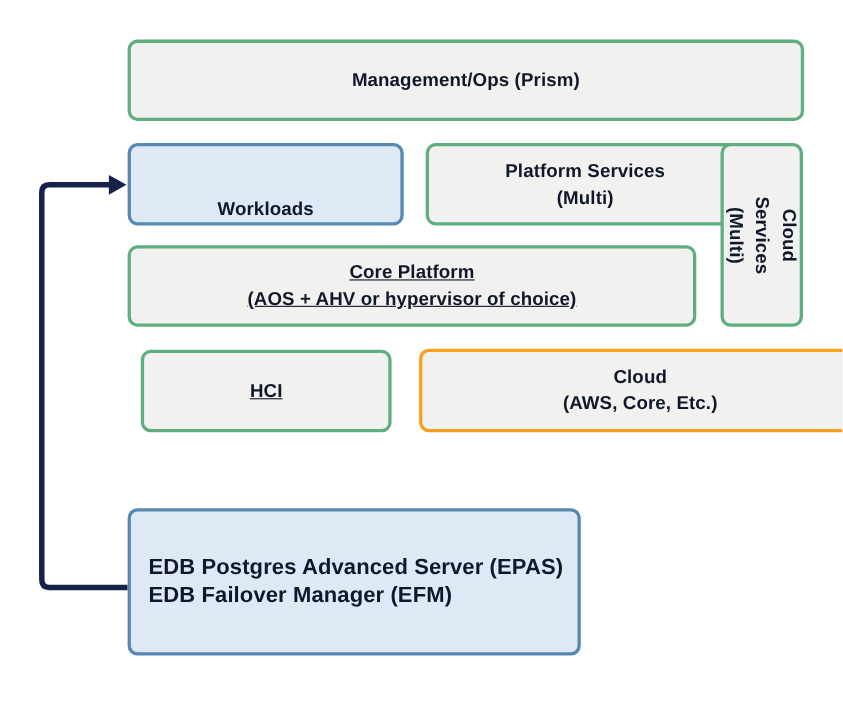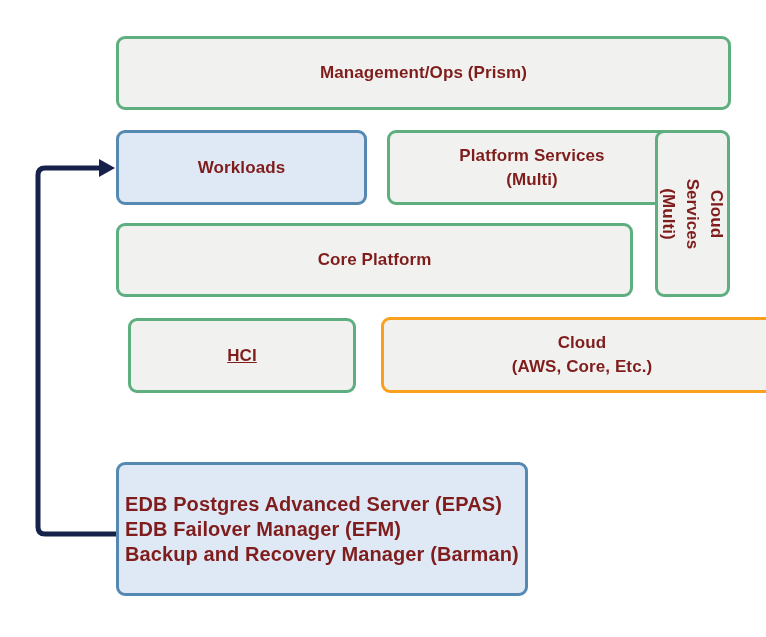--- a/index.html
+++ b/index.html
@@ -6,21 +6,21 @@
     margin: 0;
     padding: 0;
     background: #ffffff;
   }
   .canvas {
     position: relative;
     width: 766px;
     height: 637px;
     background: #ffffff;
     font-family: "Liberation Sans", sans-serif;
-    color: #7f1d1d;
+    color: #0f172a;
     overflow: hidden;
   }
   .box {
     position: absolute;
     box-sizing: border-box;
     border-radius: 9px;
     border: 3.5px solid;
     display: flex;
     flex-direction: column;
     align-items: center;
@@ -29,30 +29,30 @@
     font-size: 17px;
     font-weight: 600;
     line-height: 24px;
     letter-spacing: 0.1px;
   }
   .green  { border-color: #5FAE80; background: #F1F1EF; }
   .blue   { border-color: #5589B1; background: #DEE9F5; }
   .orange { border-color: #F9A11C; background: #F1F1EF; }
 
   #management   { left: 116px; top: 36px;  width: 615px; height: 74px; }
-  #workloads    { left: 116px; top: 130px; width: 251px; height: 75px; }
+  #workloads    { left: 116px; top: 130px; width: 251px; height: 75px; justify-content: flex-end; }
   #platform     { left: 387px; top: 130px; width: 290px; height: 75px; }
   #cloudsvc     { left: 655px; top: 130px; width: 75px;  height: 167px;
                   flex-direction: row; }
-  #core         { left: 116px; top: 223px; width: 517px; height: 74px; }
+  #core         { left: 116px; top: 223px; width: 517px; height: 74px; text-decoration: underline; }
   #hci          { left: 128px; top: 318px; width: 228px; height: 75px; text-decoration: underline; }
   #cloud        { left: 381px; top: 317px; width: 402px; height: 76px; }
   #edb          { left: 116px; top: 462px; width: 412px; height: 134px;
                   align-items: flex-start; text-align: left;
-                  padding-left: 6px; font-size: 20px; line-height: 25px; }
+                  padding-left: 16px; font-size: 20px; line-height: 25px; }
 
   .vlabel {
     width: 167px;
     transform: rotate(90deg);
     text-align: center;
   }
   .arrow-svg {
     position: absolute;
     left: 0; top: 0;
     pointer-events: none;
@@ -83,30 +83,30 @@
 
   <div class="box green" id="cloudsvc">
     <div class="vlabel">
       <div>Cloud Services</div>
       <div>(Multi)</div>
     </div>
   </div>
 
   <div class="box green" id="core">
     <span>Core Platform</span>
+    <span>(AOS + AHV or hypervisor of choice)</span>
   </div>
 
   <div class="box green" id="hci">
     <span>HCI</span>
   </div>
 
   <div class="box orange" id="cloud">
     <span>Cloud</span>
     <span>(AWS, Core, Etc.)</span>
   </div>
 
   <div class="box blue" id="edb">
     <div>EDB Postgres Advanced Server (EPAS)</div>
     <div>EDB Failover Manager (EFM)</div>
-    <div>Backup and Recovery Manager (Barman)</div>
   </div>
 
 </div>
 
 </body></html>

